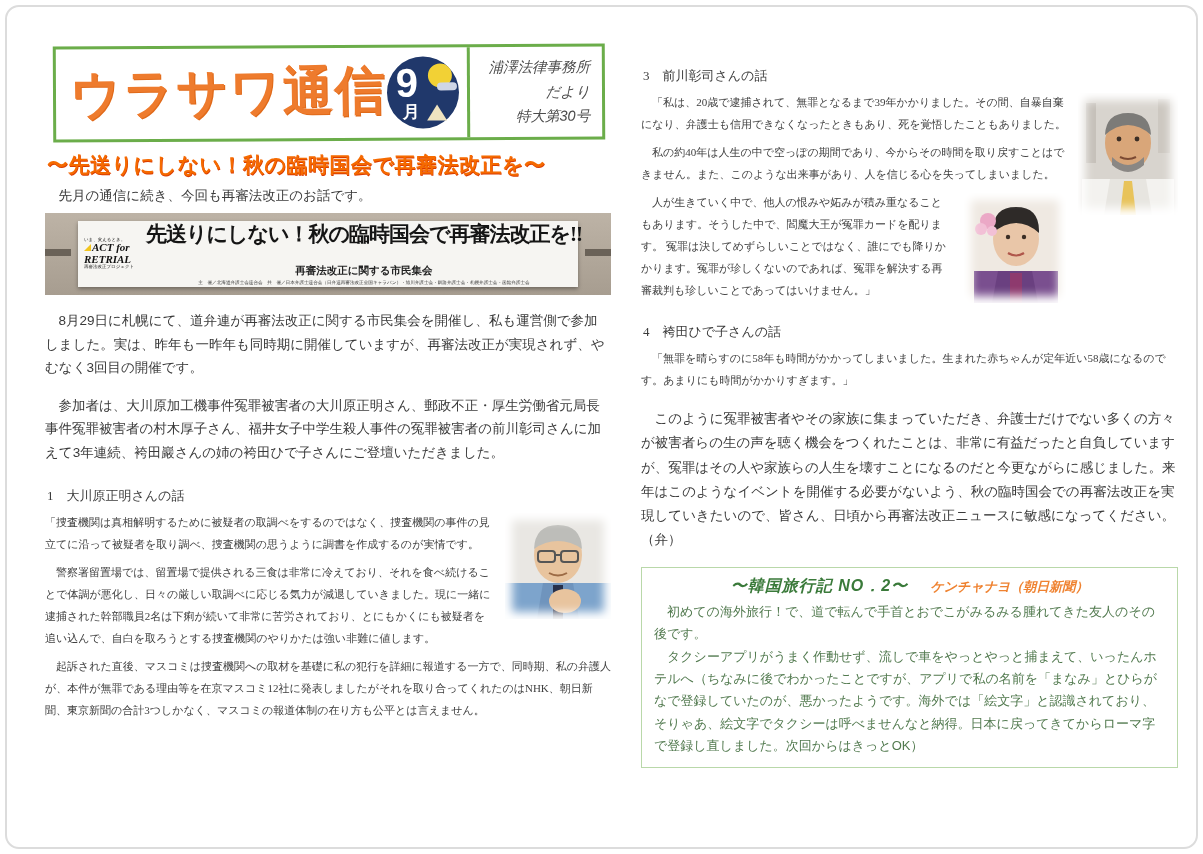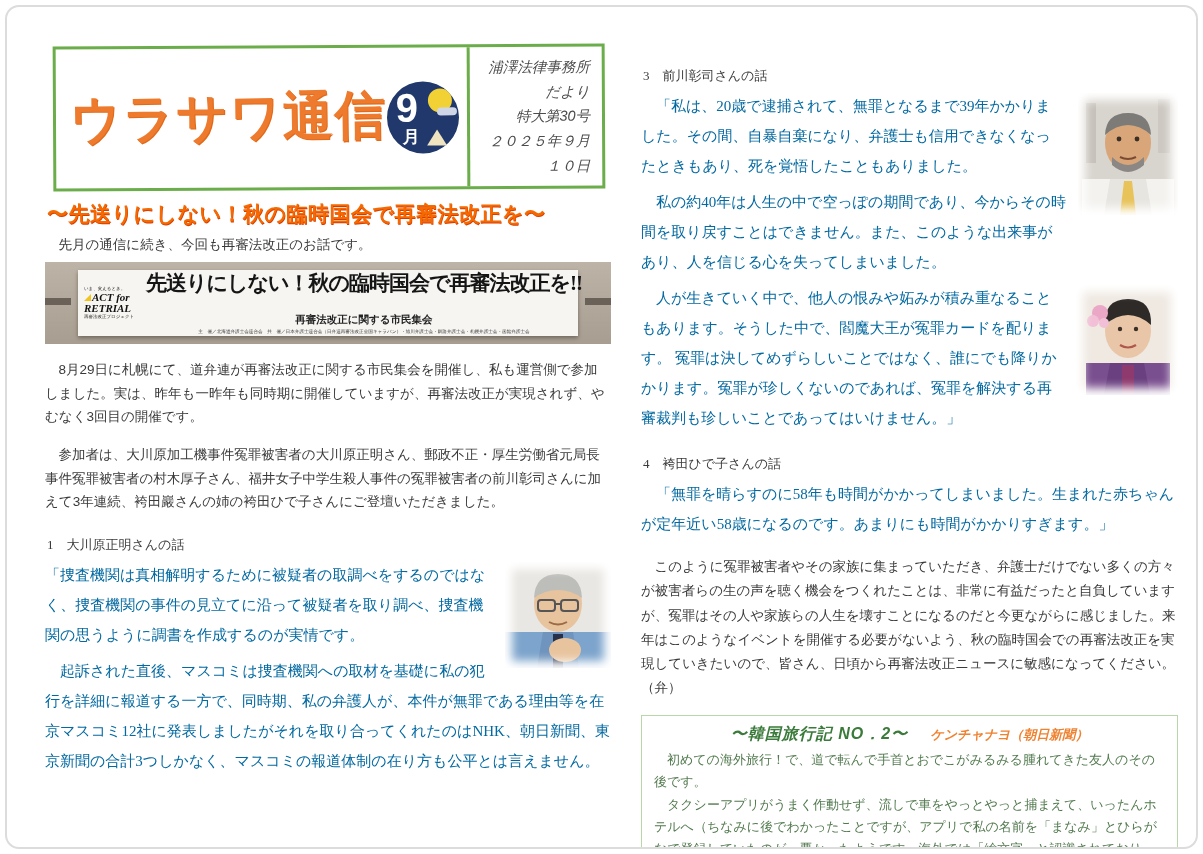--- a/index.html
+++ b/index.html
@@ -38,21 +38,21 @@
   .banner-text{flex:1;text-align:center;}
   .banner-main{font-size:21px;font-weight:900;color:#151515;font-family:"Liberation Serif",serif;letter-spacing:-1px;white-space:nowrap;line-height:1.1;}
   .banner-sub{font-size:10.5px;font-weight:bold;color:#222;font-family:"Liberation Serif",serif;margin-top:18px;}
   .banner-credits{font-size:4.6px;color:#333;margin-top:2px;white-space:nowrap;}
 
   .lead p{margin:14px 0 0 0;font-size:13.5px;line-height:1.75;}
 
   
   .section{font-family:"Liberation Serif",serif;}
   .sec-head{font-size:13px;margin:22px 0 6px 2px;}
-  .section p{margin:0 0 6px 0;font-size:15px;line-height:2.0;color:#0369a1;}
+  .section p{margin:0 0 6px 0;font-size:11px;line-height:2.0;color:#404040;}
   .photo{float:right;position:relative;margin:2px 0 6px 12px;overflow:hidden;}
   .photo:after{content:"";position:absolute;inset:0;box-shadow:inset 0 0 10px 7px #fff;}
   .photo svg{display:block;}
 
   
   .closing{margin-top:16px;font-size:13.5px;line-height:1.8;}
 
   
   .travel-box{border:1px solid #b9d8a9;margin-top:14px;padding:8px 12px 10px 12px;color:#527a4f;}
   .travel-title-row{text-align:center;margin-bottom:4px;}
@@ -75,21 +75,20 @@
             <span class="num">9</span>
             <span class="tsuki">月</span>
             <span class="moon"></span>
             <span class="cloud"></span>
             <span class="dango"></span>
           </span>
         </div>
         <div class="mast-right">
           <span>浦澤法律事務所だより</span>
           <span>特大第30号</span>
-          <span>２０２５年９月１０日</span>
         </div>
       </div>
 
       <div class="headline">〜先送りにしない！秋の臨時国会で再審法改正を〜</div>
       <p class="intro">　先月の通信に続き、今回も再審法改正のお話です。</p>
 
       <div class="banner">
         <div class="banner-inner">
           <div class="act-logo">
             <div class="act-top">いま、変えるとき。</div>
@@ -121,20 +120,21 @@
             <ellipse cx="53" cy="42" rx="24" ry="28" fill="#e8c49e"></ellipse>
             <path d="M29,36 Q30,12 53,12 Q76,12 77,36 Q66,28 53,28 Q40,28 29,36 Z" fill="#bdbdb9"></path>
             <rect x="33" y="38" width="17" height="11" rx="3" fill="none" stroke="#555" stroke-width="2"></rect>
             <rect x="56" y="38" width="17" height="11" rx="3" fill="none" stroke="#555" stroke-width="2"></rect>
             <line x1="50" y1="42" x2="56" y2="42" stroke="#555" stroke-width="2"></line>
             <path d="M44,60 Q53,65 62,60" stroke="#9c6b45" stroke-width="2" fill="none"></path>
             <ellipse cx="60" cy="88" rx="16" ry="12" fill="#e8c49e"></ellipse>
           </svg>
         </div>
         <p>「捜査機関は真相解明するために被疑者の取調べをするのではなく、捜査機関の事件の見立てに沿って被疑者を取り調べ、捜査機関の思うように調書を作成するのが実情です。</p>
+        <p>　警察署留置場では、留置場で提供される三食は非常に冷えており、それを食べ続けることで体調が悪化し、日々の厳しい取調べに応じる気力が減退していきました。現に一緒に逮捕された幹部職員2名は下痢が続いて非常に苦労されており、とにもかくにも被疑者を追い込んで、自白を取ろうとする捜査機関のやりかたは強い非難に値します。</p>
         <p>　起訴された直後、マスコミは捜査機関への取材を基礎に私の犯行を詳細に報道する一方で、同時期、私の弁護人が、本件が無罪である理由等を在京マスコミ12社に発表しましたがそれを取り合ってくれたのはNHK、朝日新聞、東京新聞の合計3つしかなく、マスコミの報道体制の在り方も公平とは言えません。</p>
 
       </div>
 
     </div>
 
     <div class="col col-right">
 
       <div class="section">
         <div class="sec-head">3　前川彰司さんの話</div>

